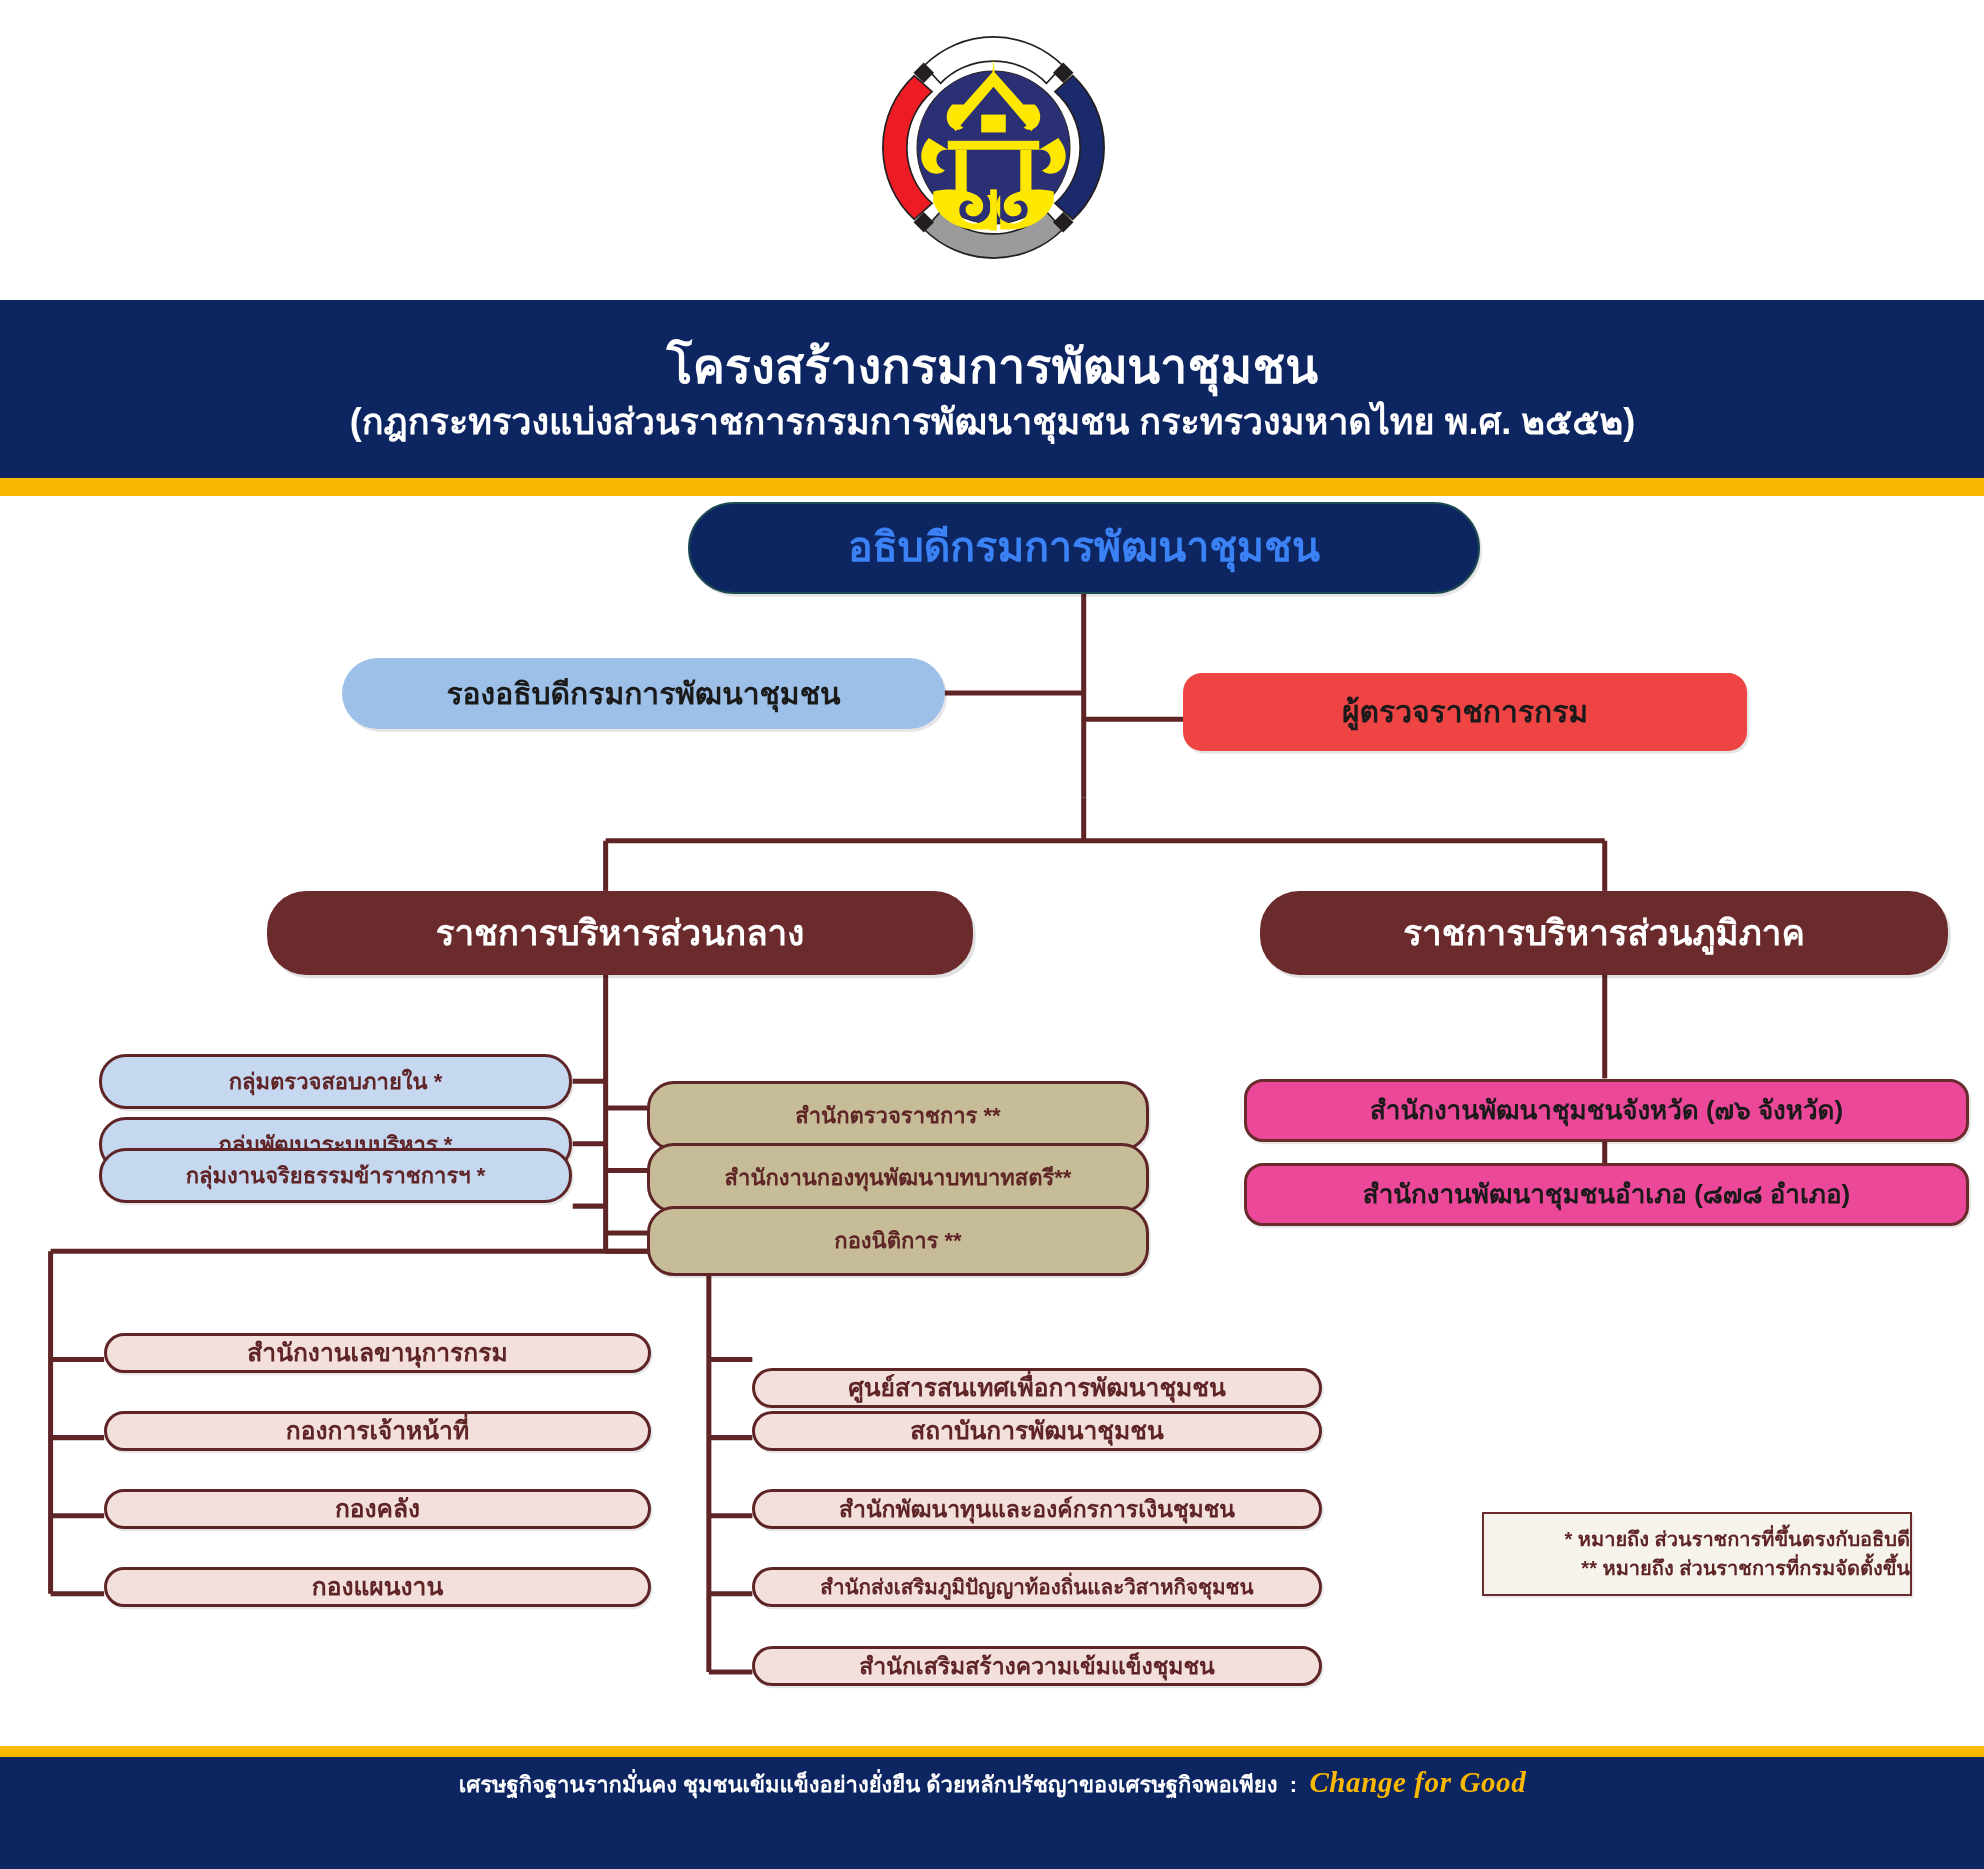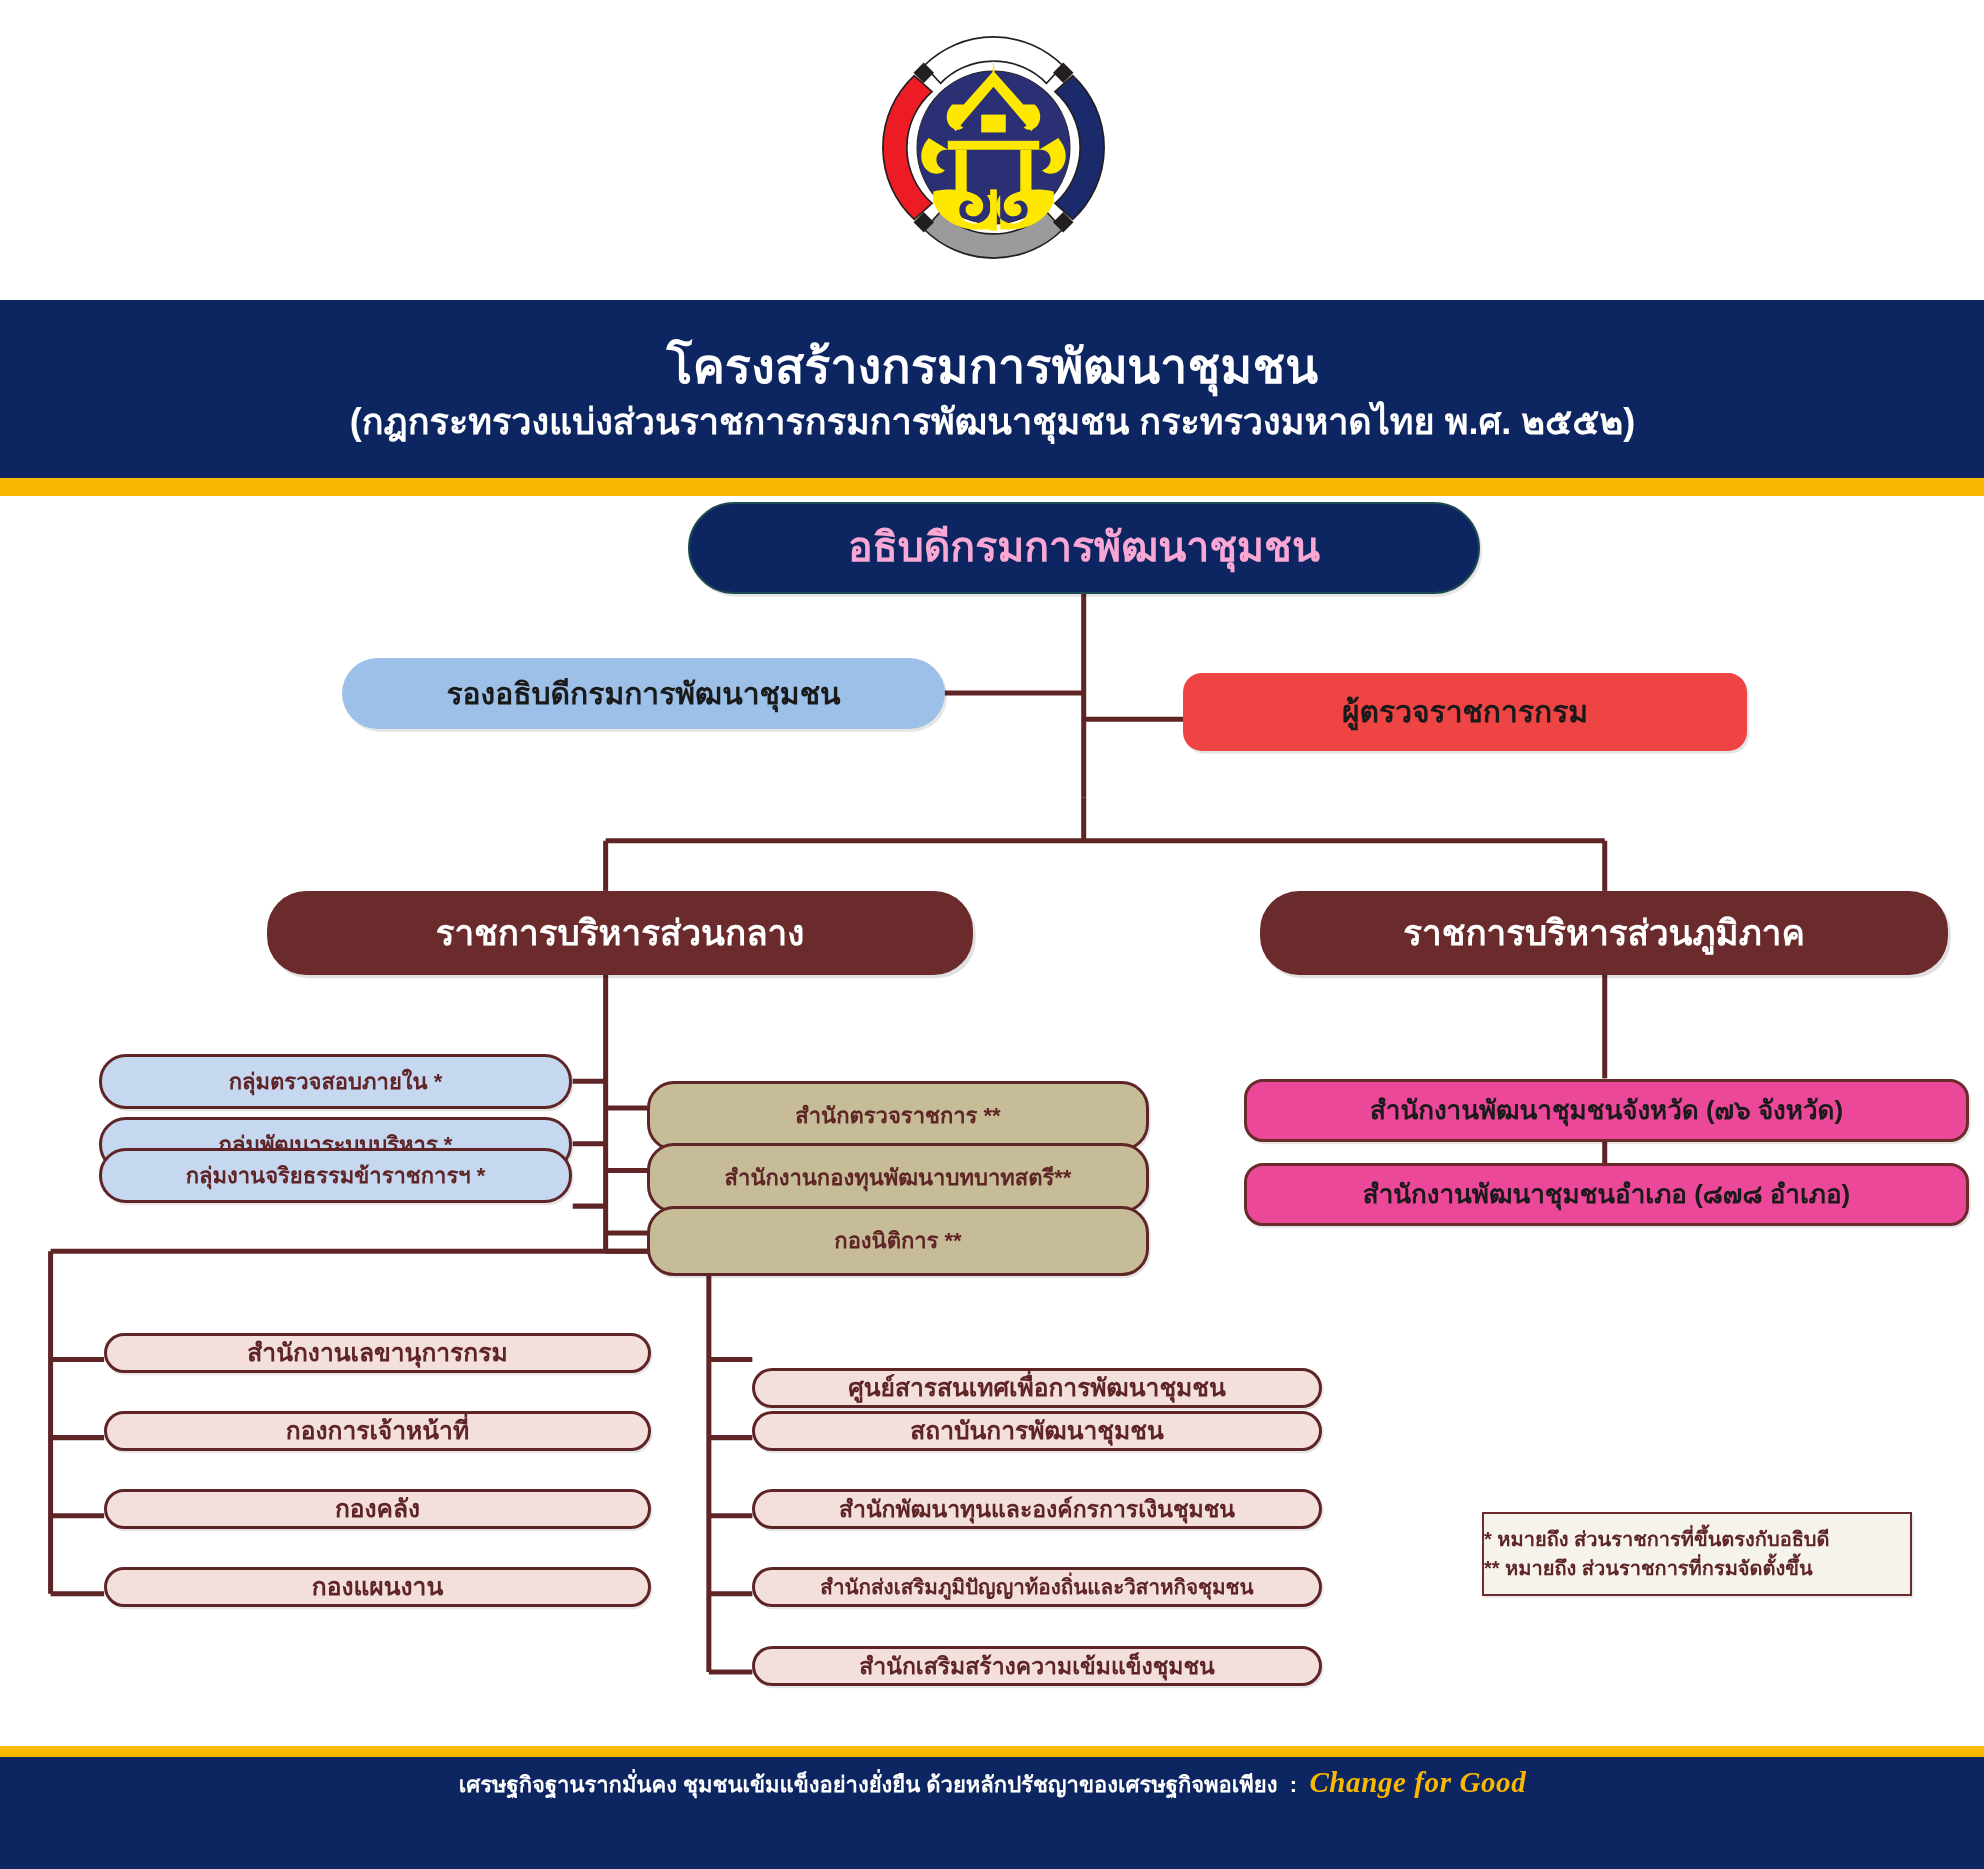--- a/index.html
+++ b/index.html
@@ -51,21 +51,21 @@
   .node{
     position:absolute;box-sizing:border-box;display:flex;
     align-items:center;justify-content:center;text-align:center;
     font-weight:bold;line-height:1.05;z-index:5;
   }
   .node span{display:block;padding:0 7.8px;}
 
   
   #n-director{
     left:688px;top:5.6px;width:792px;height:92px;background:#0D2662;
-    border:2.8px solid #1C4A52;border-radius:50px;color:#f9a8d4;font-size:41px;
+    border:2.8px solid #1C4A52;border-radius:50px;color:#3b82f6;font-size:41px;
     box-shadow:2.2px 2.8px 0 rgba(0,0,0,.10);
   }
   
   #n-deputy{
     left:342px;top:162px;width:603px;height:71px;background:#9DC0E8;
     border-radius:39px;color:#1A1A1A;font-size:30px;
     box-shadow:2.2px 2.8px 0 rgba(0,0,0,.10);
   }
   
   #n-inspector{
@@ -125,21 +125,21 @@
   #n-pr1{top:837px;margin-top:35px;}
   #n-pr2{top:915px;}
   #n-pr3{top:993px;font-size:23px;}
   #n-pr4{top:1071px;font-size:20.6px;}
   #n-pr5{top:1150px;font-size:23px;}
 
   
   #legend{
     position:absolute;left:1482px;top:1512px;width:430px;height:84px;
     background:#F5F3EB;border:2.2px solid #6B2A2B;box-sizing:border-box;
-    display:flex;flex-direction:column;align-items:flex-start;justify-content:center;
+    display:flex;flex-direction:column;align-items:flex-end;justify-content:center;
     z-index:6;box-shadow:1.7px 2.2px 0 rgba(0,0,0,.08);
   }
   .legend-line{color:#5E2426;font-size:20px;font-weight:bold;line-height:1.45;white-space:nowrap;}
 </style>
 </head>
 <body>
 
 <div id="logo-area">
   <svg id="logo-svg" width="279" height="285" viewBox="0 0 500 510">
 

